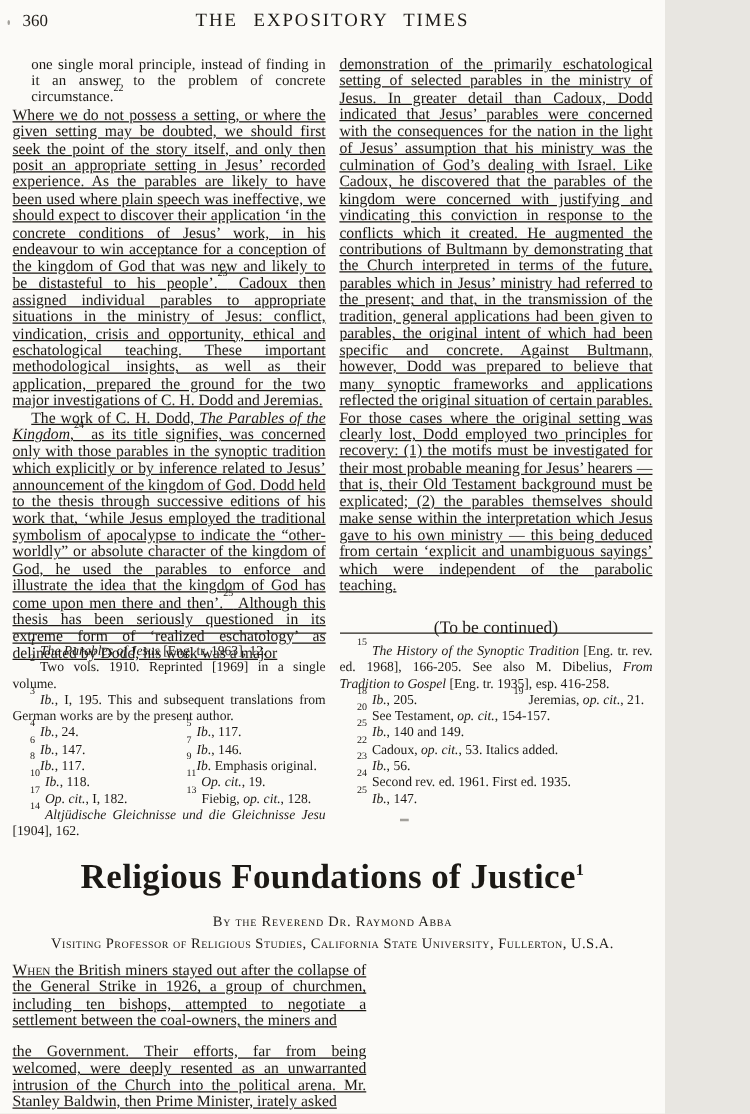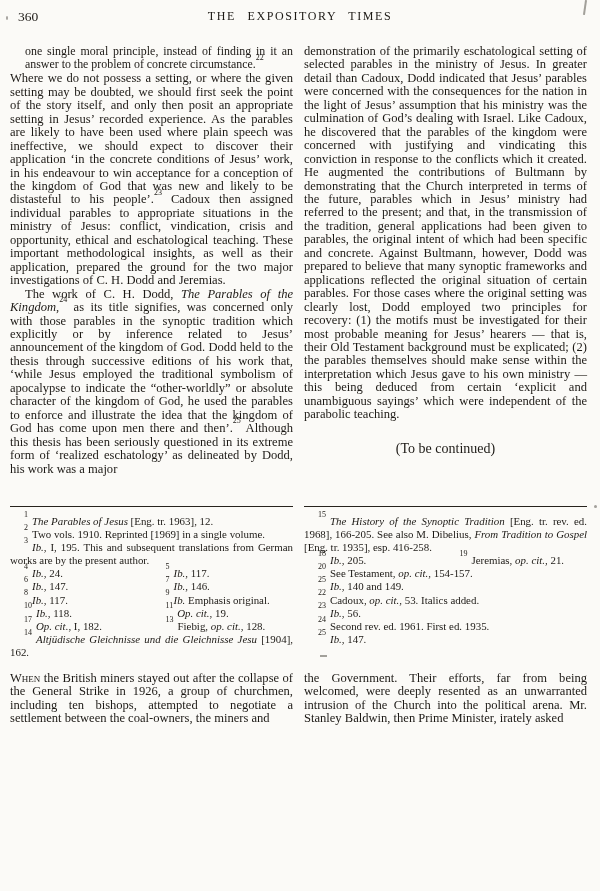--- a/index.html
+++ b/index.html
@@ -1,50 +1,50 @@
 <!DOCTYPE html>
 <html><head>
 <meta charset="utf-8">
 <style>
   * { margin: 0; padding: 0; box-sizing: border-box; }
   html, body { background: #e8e6e1; }
   body { width: 600px; font-family: "Liberation Serif", "DejaVu Serif", serif; color: #1c1915; }
   .page {
-    position: relative; width: 600px; height: 891px; overflow: hidden;
+    position: relative; width: 532px; height: 891px; overflow: hidden;
     background: #fbfaf7;
   }
   
   .header { position: relative; height: 22px; margin-top: 9px; }
   .pagenum { position: absolute; left: 18px; top: 0; font-size: 13.5px; }
-  .journal { display: block; text-align: center; font-size: 12px; letter-spacing: 1.6px; word-spacing: 7px; }
+  .journal { display: block; text-align: center; font-size: 15px; letter-spacing: 1.6px; word-spacing: 7px; }
   
   .cols { display: flex; gap: 11px; padding: 0 10px; margin-top: 14px; }
   .col { width: 283px; position: relative; }
   .cols1 .col { height: 618px; }
-  p.body { font-size: 12.55px; line-height: 13.45px; text-align: justify; }
+  p.body { font-size: 12.55px; line-height: 13.45px; text-align: justify; text-decoration: underline; }
   p.indent { text-indent: 15px; }
   p.quote { margin-left: 15px; font-size: 11.9px; line-height: 13.2px; text-align: justify; margin-bottom: 1px; }
   sup.fnref, .fn-num { font-size: 8px; position: relative; top: -0.45em; line-height: 0; }
   .fn-num { margin-right: 4px; }
   i { font-style: italic; }
   .sc { font-variant: small-caps; }
   .tbc { text-align: center; font-size: 14px; margin-top: 19px; }
   
   .fnarea { position: absolute; top: 461px; left: 0; right: 0; }
   .fnrule { border-top: 1.8px solid #27231d; width: 100%; }
   .fnblock { margin-top: 8px; font-size: 10.9px; line-height: 13.1px; }
   .fn-row { display: flex; }
   .fn { flex: 1 1 50%; text-indent: 14px; text-align: justify; }
   
   .article2-head { text-align: center; }
   .title { font-size: 28px; font-weight: bold; letter-spacing: 0.3px; margin-top: 23px; }
   .titlesup { font-size: 13px; vertical-align: 10px; font-weight: bold; }
   .byline { margin-top: 13px; font-size: 11.6px; letter-spacing: 0.6px; }
   .affil { margin-top: 4px; font-size: 11.6px; letter-spacing: 0.4px; }
-  .cols2 { margin-top: 9px; }
+  .cols2 { margin-top: 9px; flex-direction: column; }
   
   .artifact { position: absolute; background: #5a564f; opacity: 0.55; }
   .art1 { left: 584px; top: 0; width: 1.5px; height: 15px; transform: rotate(8deg); }
   .art2 { left: 320px; top: 655px; width: 7px; height: 1.5px; }
   .art3 { left: 594px; top: 505px; width: 3px; height: 3px; border-radius: 50%; }
   .art4 { left: 6px; top: 16px; width: 2px; height: 4px; border-radius: 50%; }
 </style>
 </head>
 <body>
 
@@ -127,20 +127,25 @@
               <div class="fn"><sup class="fn-num">24</sup><span>Second rev. ed. 1961. First ed. 1935.</span></div>
             </div>
             <div class="fn-row">
               <div class="fn"><sup class="fn-num">25</sup><i>Ib.</i><span>, 147.</span></div>
             </div>
           </div>
       </div>
     </div>
   </div>
 
+  <div class="article2-head">
+    <h1 class="title"><span>Religious Foundations of Justice</span><sup class="titlesup">1</sup></h1>
+    <div class="byline sc">By the Reverend Dr. Raymond Abba</div>
+    <div class="affil sc">Visiting Professor of Religious Studies, California State University, Fullerton, U.S.A.</div>
+  </div>
 
   <div class="cols cols2">
     <div class="col">
       <p class="body"><span>W</span><span class="sc">hen</span><span> the British miners stayed out after the collapse of the General Strike in 1926, a group of churchmen, including ten bishops, attempted to negotiate a settlement between the coal-owners, the miners and</span></p>
     </div>
     <div class="col">
       <p class="body"><span>the Government. Their efforts, far from being welcomed, were deeply resented as an unwarranted intrusion of the Church into the political arena. Mr. Stanley Baldwin, then Prime Minister, irately asked</span></p>
     </div>
   </div>
 

